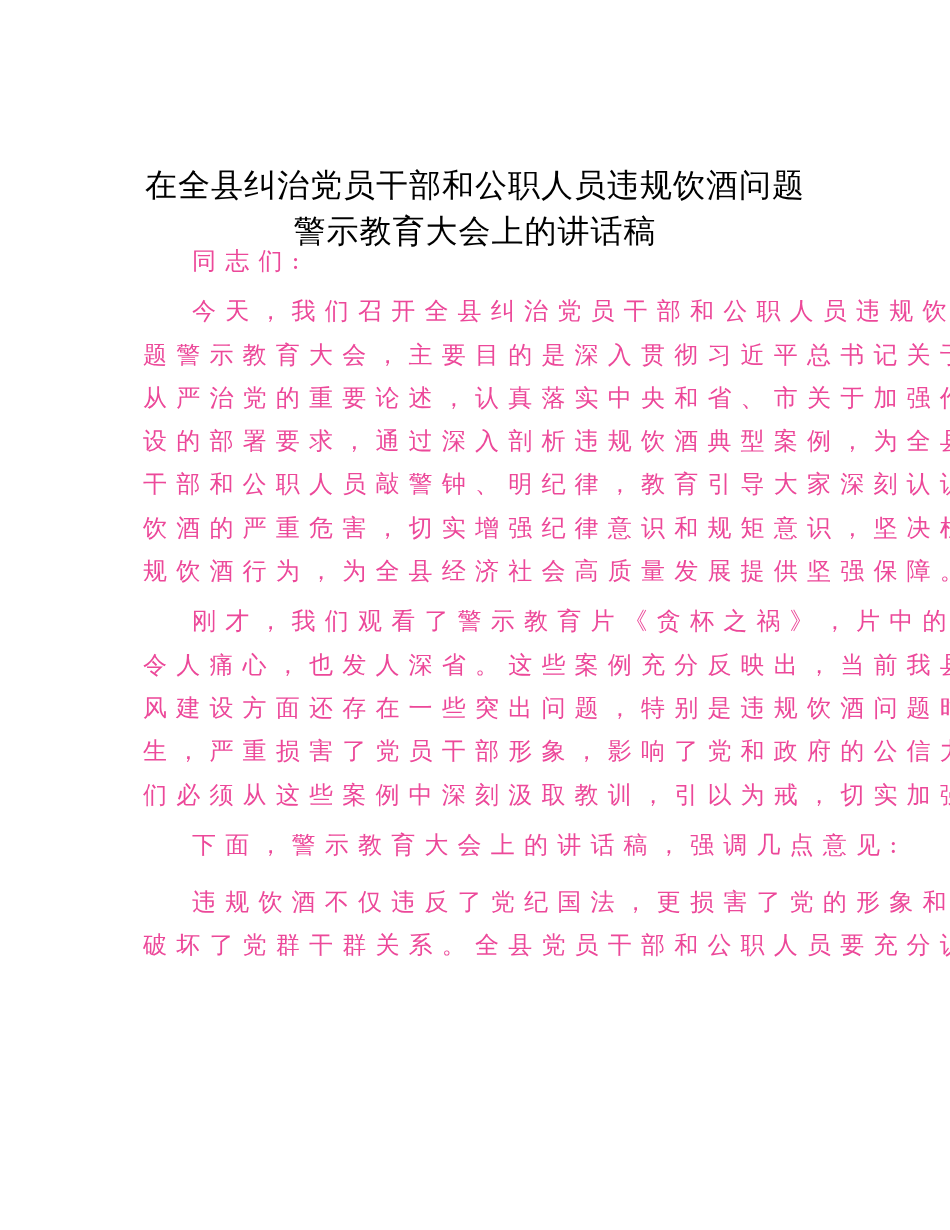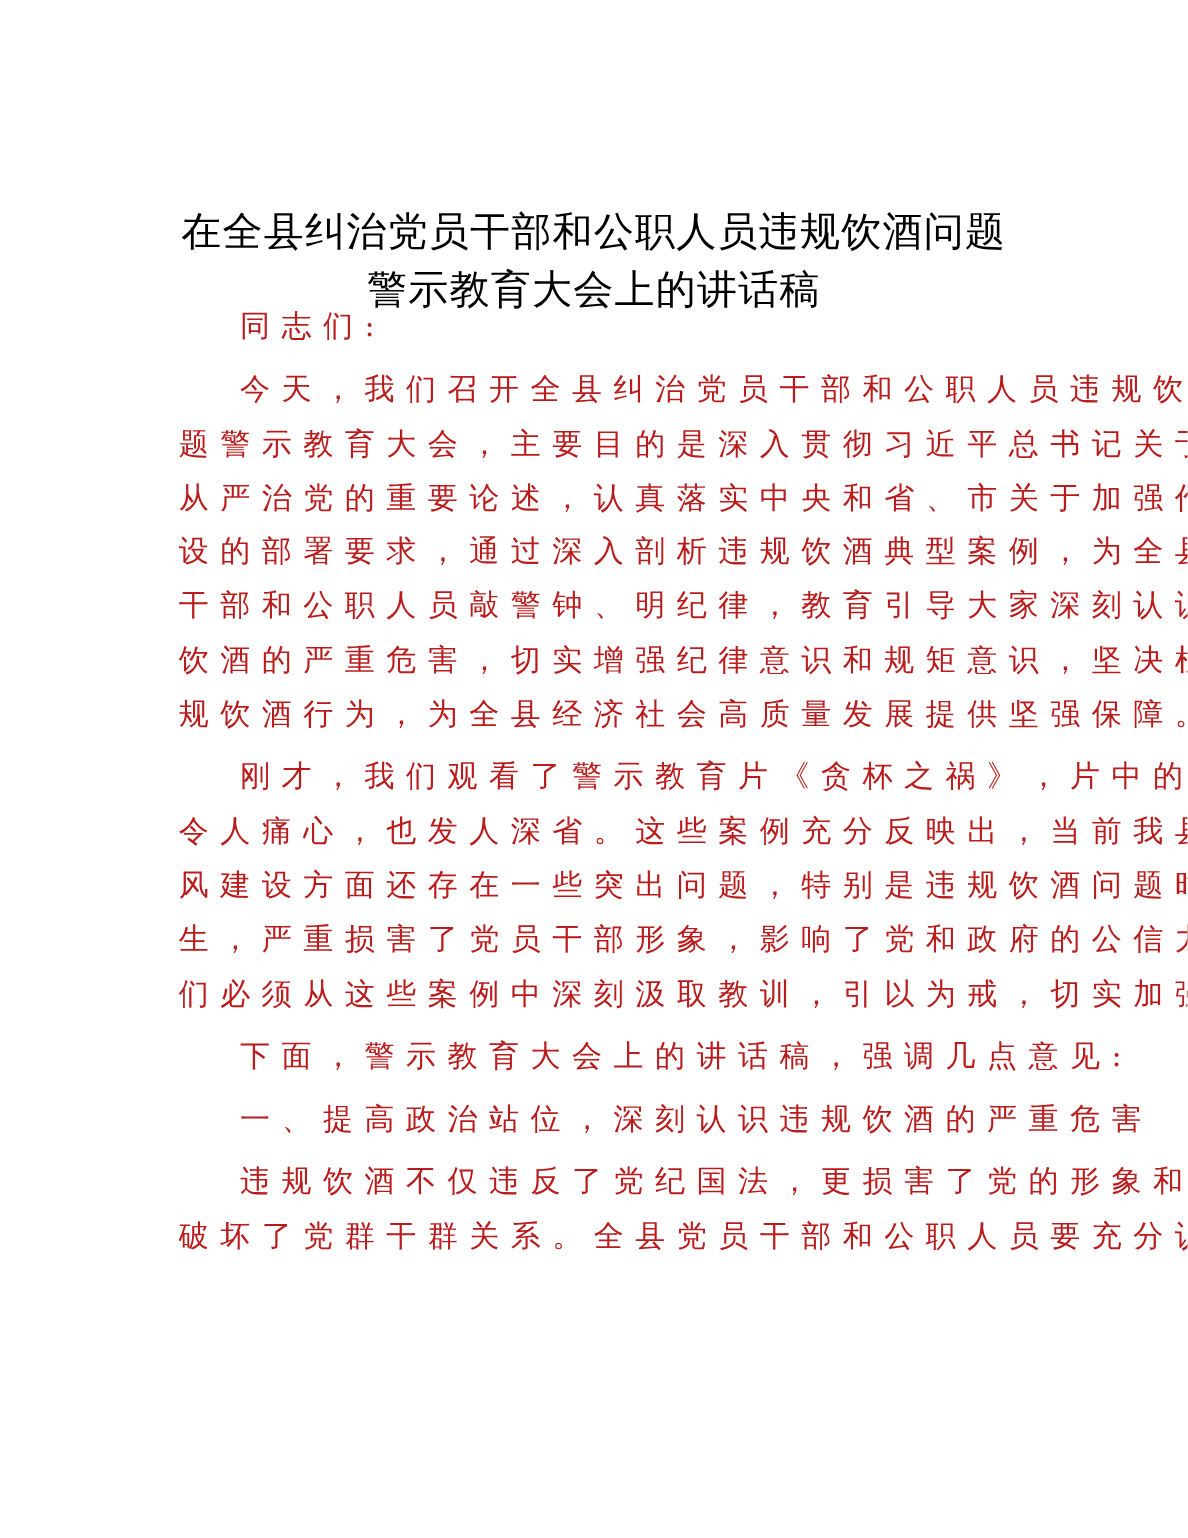--- a/index.html
+++ b/index.html
@@ -41,21 +41,21 @@
       white-space: nowrap;
     }
     .body-text {
       position: absolute;
       left: 143px;
       top: 240px;
       width: 668px;
       font-family: "DejaVu Serif", "Liberation Serif", serif;
       font-size: 24px;
       line-height: 43.3px;
-      color: #b91c1c;
+      color: #ec4899;
       letter-spacing: 9.2px;
     }
     .para {
       margin: 0;
       padding: 0;
       text-indent: 0;
     }
     .line {
       display: block;
       white-space: nowrap;
@@ -103,23 +103,20 @@
       <span class="line">生，严重损害了党员干部形象，影响了党和政府的公信力。我</span>
       <span class="line">们必须从这些案例中深刻汲取教训，引以为戒，切实加强自我</span>
     </div>
     <div class="gap"></div>
 
     <div class="para">
       <span class="line indent">下面，警示教育大会上的讲话稿，强调几点意见:</span>
     </div>
     <div class="gap"></div>
 
-    <div class="para">
-      <span class="line indent">一、提高政治站位，深刻认识违规饮酒的严重危害</span>
-    </div>
     <div class="gap"></div>
 
     <div class="para">
       <span class="line indent">违规饮酒不仅违反了党纪国法，更损害了党的形象和威信</span>
       <span class="line">破坏了党群干群关系。全县党员干部和公职人员要充分认识到</span>
     </div>
 
   </div>
 </div>
 

